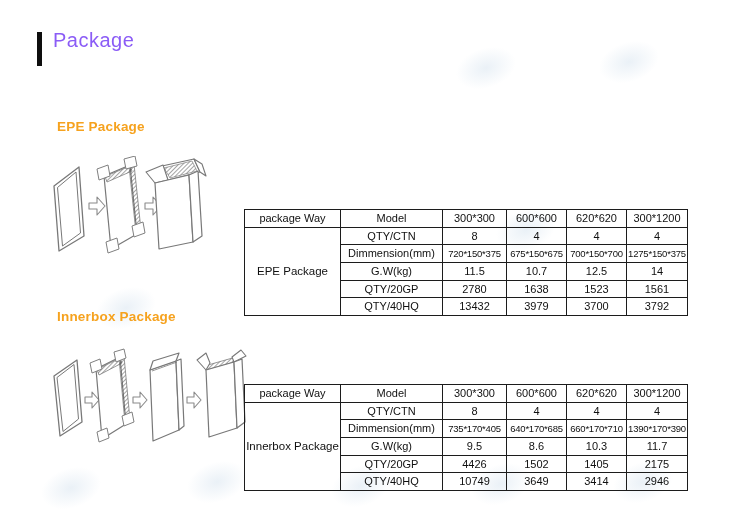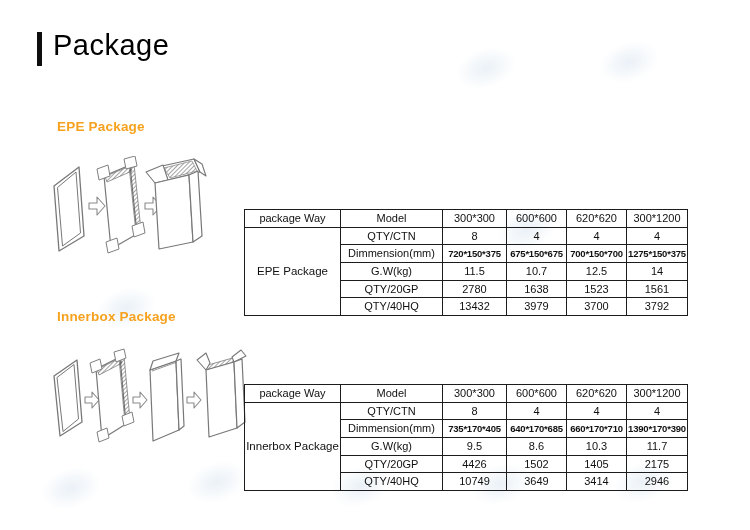--- a/index.html
+++ b/index.html
@@ -8,39 +8,39 @@
     font-family:"Liberation Sans",sans-serif;color:#161616;
   }
   
   .wm{
     position:absolute;width:62px;height:40px;border-radius:50%;
     background:radial-gradient(ellipse at center,#e3ecf4 0%,rgba(227,236,244,0) 70%);
     transform:rotate(-18deg);opacity:.75;pointer-events:none;
   }
   
   .title-bar{position:absolute;left:37px;top:32px;width:5px;height:34px;background:#0e0e0e;}
-  .page-title{position:absolute;left:53px;top:29px;font-size:29px;font-weight:400;color:#000000;letter-spacing:.5px;}
+  .page-title{position:absolute;left:53px;top:29px;font-size:20px;font-weight:400;color:#8b5cf6;letter-spacing:.5px;}
   
   .sec-heading{position:absolute;font-size:13.5px;font-weight:bold;color:#F6A21E;letter-spacing:.2px;}
   .h-epe{left:57px;top:119px;}
   .h-inner{left:57px;top:309px;}
   
   .illu{position:absolute;}
   .illu-epe{left:42px;top:156px;width:205px;height:108px;}
   .illu-inner{left:46px;top:348px;width:215px;height:115px;}
   
   .pkg-table{position:absolute;border-collapse:collapse;table-layout:fixed;width:443px;margin-top:48px;}
   .t-epe{left:244px;top:161px;}
   .t-inner{left:244px;top:336px;}
   .pkg-table td{
     border:1px solid #1c1c1c;text-align:center;vertical-align:middle;
     height:16.7px;padding:0 1px;font-size:11px;line-height:1;color:#101010;
     white-space:nowrap;overflow:hidden;
   }
-  .pkg-table td.dim{font-size:9.5px;letter-spacing:-.2px;font-weight:bold;}
+  .pkg-table td.dim{font-size:9.5px;letter-spacing:-.2px;}
   .pkg-table td.group{font-size:11.5px;}
 </style>
 </head>
 <body>
 
 <div class="canvas">
 
   <div class="wm" style="left:455px;top:48px;"></div>
   <div class="wm" style="left:598px;top:42px;"></div>
   <div class="wm" style="left:495px;top:210px;"></div>

